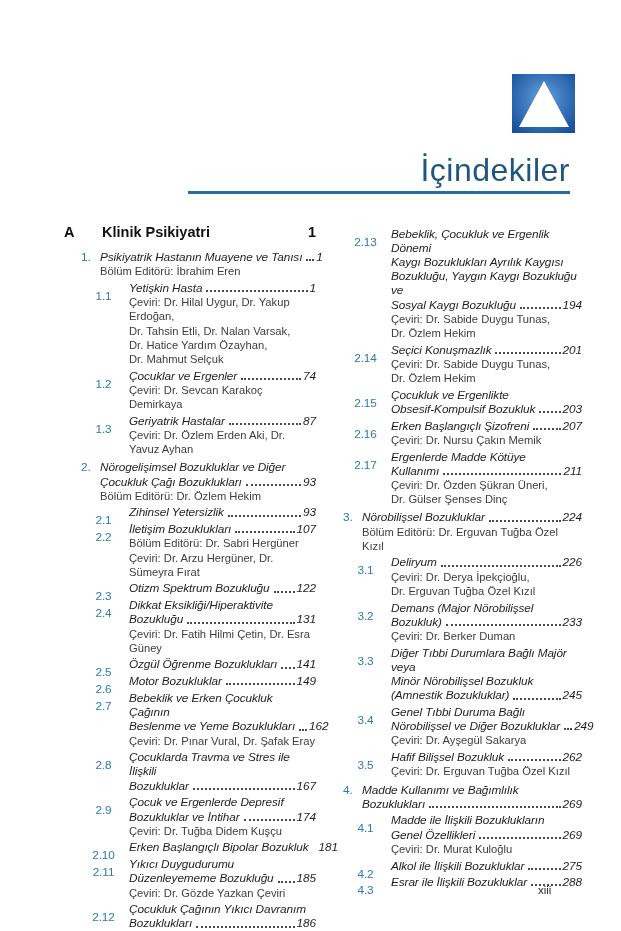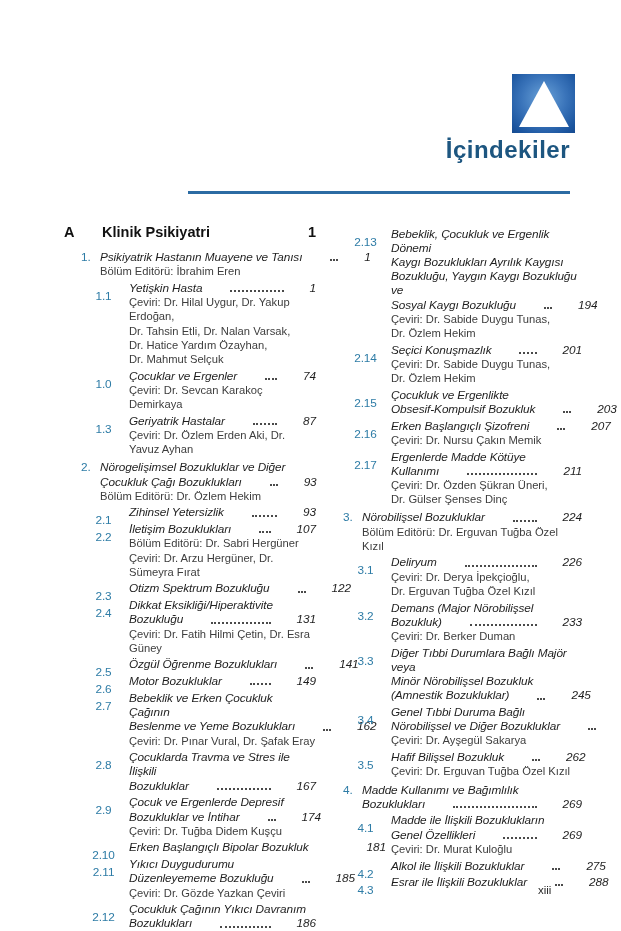--- a/index.html
+++ b/index.html
@@ -18,22 +18,22 @@
     background:radial-gradient(circle at 50% 42%, var(--logo-light,#6ba3d9) 0%, #3a74ba 48%, var(--logo-dark,#1b559f) 85%, #164a8f 100%);
   }
   .logo-tri{
     position:absolute;left:50%;bottom:6px;transform:translateX(-50%);
     width:0;height:0;
     border-left:25px solid transparent;
     border-right:25px solid transparent;
     border-bottom:46px solid #ffffff;
   }
   .heading{
-    position:absolute;top:136px;right:51px;
-    font-size:24px;font-weight:700;letter-spacing:.5px;
+    position:absolute;top:152px;right:51px;
+    font-size:32px;font-weight:400;letter-spacing:.5px;
     color:var(--heading-blue,#1d5680);
   }
   .rule{
     position:absolute;left:188px;top:191px;width:382px;height:3px;
     background:var(--rule-blue,#2b6ba3);
   }
   
   .col{position:absolute;top:224px;}
   .col-left{left:64px;width:252px;}
   .col-right{left:326px;width:256px;}
@@ -46,21 +46,21 @@
   .part-title{flex:1;}
   .entry{position:relative;font-size:11.8px;letter-spacing:-0.1px;line-height:14.2px;}
   .entry.lvl1{padding-left:36px;margin-top:4px;}
   .entry.lvl2{padding-left:65px;margin-top:2.5px;}
   .num{
     position:absolute;color:var(--number-blue,#2e7ca6);
   }
   .lvl1 > .num{left:17px;}
   .lvl2 > .num{left:18px;width:43px;text-align:center;margin-top:8px;}
   .tline{white-space:normal;font-style:italic;}
-  .tline.last{display:flex;align-items:flex-start;gap:24px;}
+  .tline.last{display:flex;align-items:flex-start;}
   .ttext{white-space:nowrap;}
   .dots{
     flex:1;min-width:8px;align-self:flex-end;
     border-bottom:2px dotted var(--dot-gray,#4a4a4a);
     margin:0 2px 3px 4px;
   }
   .dots.none{border-bottom:none;min-width:4px;}
   .pg{white-space:nowrap;}
   .credit{
     font-size:11.2px;line-height:14.2px;
@@ -106,21 +106,21 @@
           <span class="ttext">Yetişkin Hasta</span>
           <span class="dots"></span>
           <span class="pg">1</span>
         </div>
         <div class="credit">Çeviri: Dr. Hilal Uygur, Dr. Yakup Erdoğan,</div>
         <div class="credit">Dr. Tahsin Etli, Dr. Nalan Varsak,</div>
         <div class="credit">Dr. Hatice Yardım Özayhan,</div>
         <div class="credit">Dr. Mahmut Selçuk</div>
       </div>
       <div class="entry lvl2">
-        <span class="num">1.0</span>
+        <span class="num">1.2</span>
         <div class="tline last">
           <span class="ttext">Çocuklar ve Ergenler</span>
           <span class="dots"></span>
           <span class="pg">74</span>
         </div>
         <div class="credit">Çeviri: Dr. Sevcan Karakoç Demirkaya</div>
       </div>
       <div class="entry lvl2">
         <span class="num">1.3</span>
         <div class="tline last">

